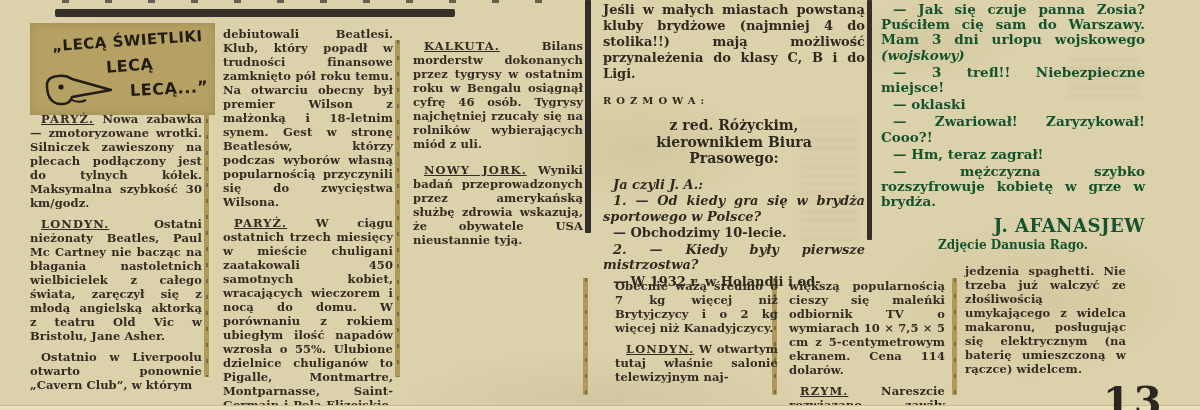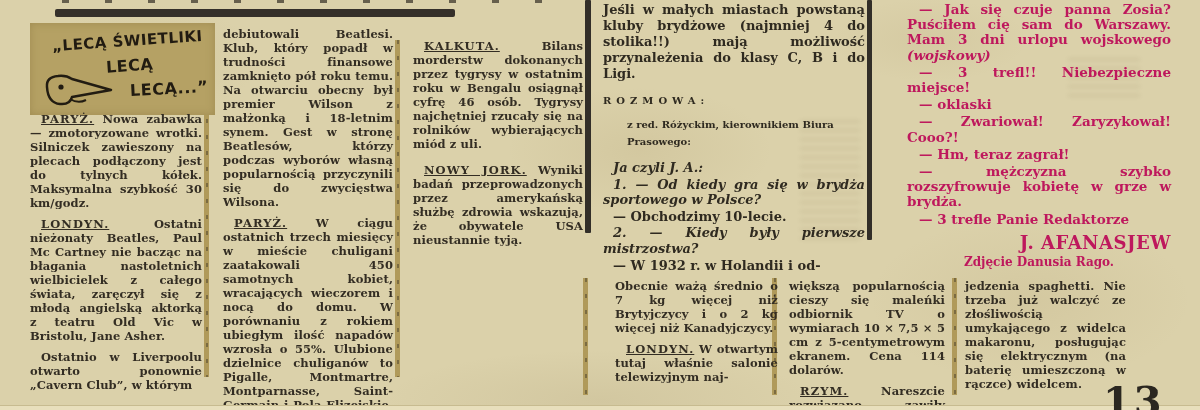--- a/index.html
+++ b/index.html
@@ -37,27 +37,27 @@
 
   .news { position:absolute; font-weight:700; font-size:11.5px; line-height:14px;
     text-align:justify; color:#332d23; letter-spacing:.1px; }
   .news p { margin-bottom:7px; text-indent:11px; }
   .news p.flush { text-indent:0; }
   .lead { letter-spacing:1.1px;text-decoration:underline; }
 
   .bridge { position:absolute; left:603px; top:2px; width:262px; color:#2f2a20; }
   .bridge .intro { font-weight:700; font-size:13px; line-height:16px; text-align:justify; word-spacing:2px; }
   .bridge .heading { text-align:left; font-weight:700; font-size:10px; letter-spacing:5px; margin-top:13px; }
-  .bridge .subheading { text-align:left; font-weight:700; font-size:10px; line-height:16.5px; margin-top:11px; padding:0 24px; }
+  .bridge .subheading { text-align:center; font-weight:700; font-size:14px; line-height:16.5px; margin-top:11px; padding:0 24px; }
   .bridge .qa { margin-top:10px; font-size:13px; line-height:15.6px; font-weight:700; text-align:justify; }
   .bridge .qa p { text-indent:10px; margin-bottom:1px; }
   .bridge .qa p.qi { font-style:italic; }
 
-  .dialogue { position:absolute; left:881px; top:2px; width:264px; color:#be185d;
-    font-weight:700; font-size:13.5px; line-height:15.2px; text-align:justify;margin-left:26px; }
+  .dialogue { position:absolute; left:881px; top:2px; width:264px; color:#14532d;
+    font-weight:700; font-size:13.5px; line-height:15.2px; text-align:justify; }
   .dialogue p { text-indent:12px; margin-bottom:2px; }
   .dialogue .sig { text-align:right; font-size:18px; letter-spacing:.5px; margin-top:8px; text-indent:0; }
   .dialogue .credit { text-align:center; font-size:12px; margin-top:5px; text-indent:0; }
   .dialogue em { font-style:italic; }
 
   .pagenum { position:absolute; left:1103px; top:381px; font-weight:700; font-size:40px;
     line-height:1; color:#2b2720; letter-spacing:3px; }
   .bedge { position:absolute; left:0; bottom:0; width:1200px; height:5px; background:#e8dfbc; border-top:1px solid #c7bb90; }
 </style>
 </head>
@@ -118,33 +118,32 @@
   </div>
 </div>
 
 <div class="dialogue">
   <p><span>— Jak się czuje panna Zosia? Puściłem cię sam do Warszawy. Mam 3 dni urlopu wojskowego</span> <em>(wojskowy)</em></p>
   <p>— 3 trefl!! Niebezpieczne miejsce!</p>
   <p>— oklaski</p>
   <p>— Zwariował! Zaryzykował! Cooo?!</p>
   <p>— Hm, teraz zagrał!</p>
   <p>— mężczyzna szybko rozszyfrowuje kobietę w grze w brydża.</p>
-  <p>— 3 trefle Panie Redaktorze</p>
   <p class="sig">J. AFANASJEW</p>
   <p class="credit">Zdjęcie Danusia Rago.</p>
 </div>
 
 <div class="news" style="left:588px;top:279px;width:163px;margin-left:27px;">
   <p class="flush">Obecnie ważą średnio o 7 kg więcej niż Brytyjczycy i o 2 kg więcej niż Kanadyjczycy.</p>
   <p><span class="lead">LONDYN.</span> <span>W otwartym tutaj właśnie salonie telewizyjnym naj-</span></p>
 </div>
 
 <div class="news" style="left:789px;top:279px;width:156px;">
   <p class="flush">większą popularnością cieszy się maleńki odbiornik TV o wymiarach 10 × 7,5 × 5 cm z 5-centymetrowym ekranem. Cena 114 dolarów.</p>
   <p style="margin-bottom:0;"><span class="lead">RZYM.</span> <span>Nareszcie rozwiązano zawiły problem</span></p>
 </div>
 
-<div class="news" style="left:965px;top:279px;width:161px;">
+<div class="news" style="left:965px;top:264px;width:161px;">
   <p class="flush">jedzenia spaghetti. Nie trzeba już walczyć ze złośliwością umykającego z widelca makaronu, posługując się elektrycznym (na baterię umieszczoną w rączce) widelcem.</p>
 </div>
 
 <div class="bedge"></div>
 <div class="pagenum">13</div>
 
 </body></html>

